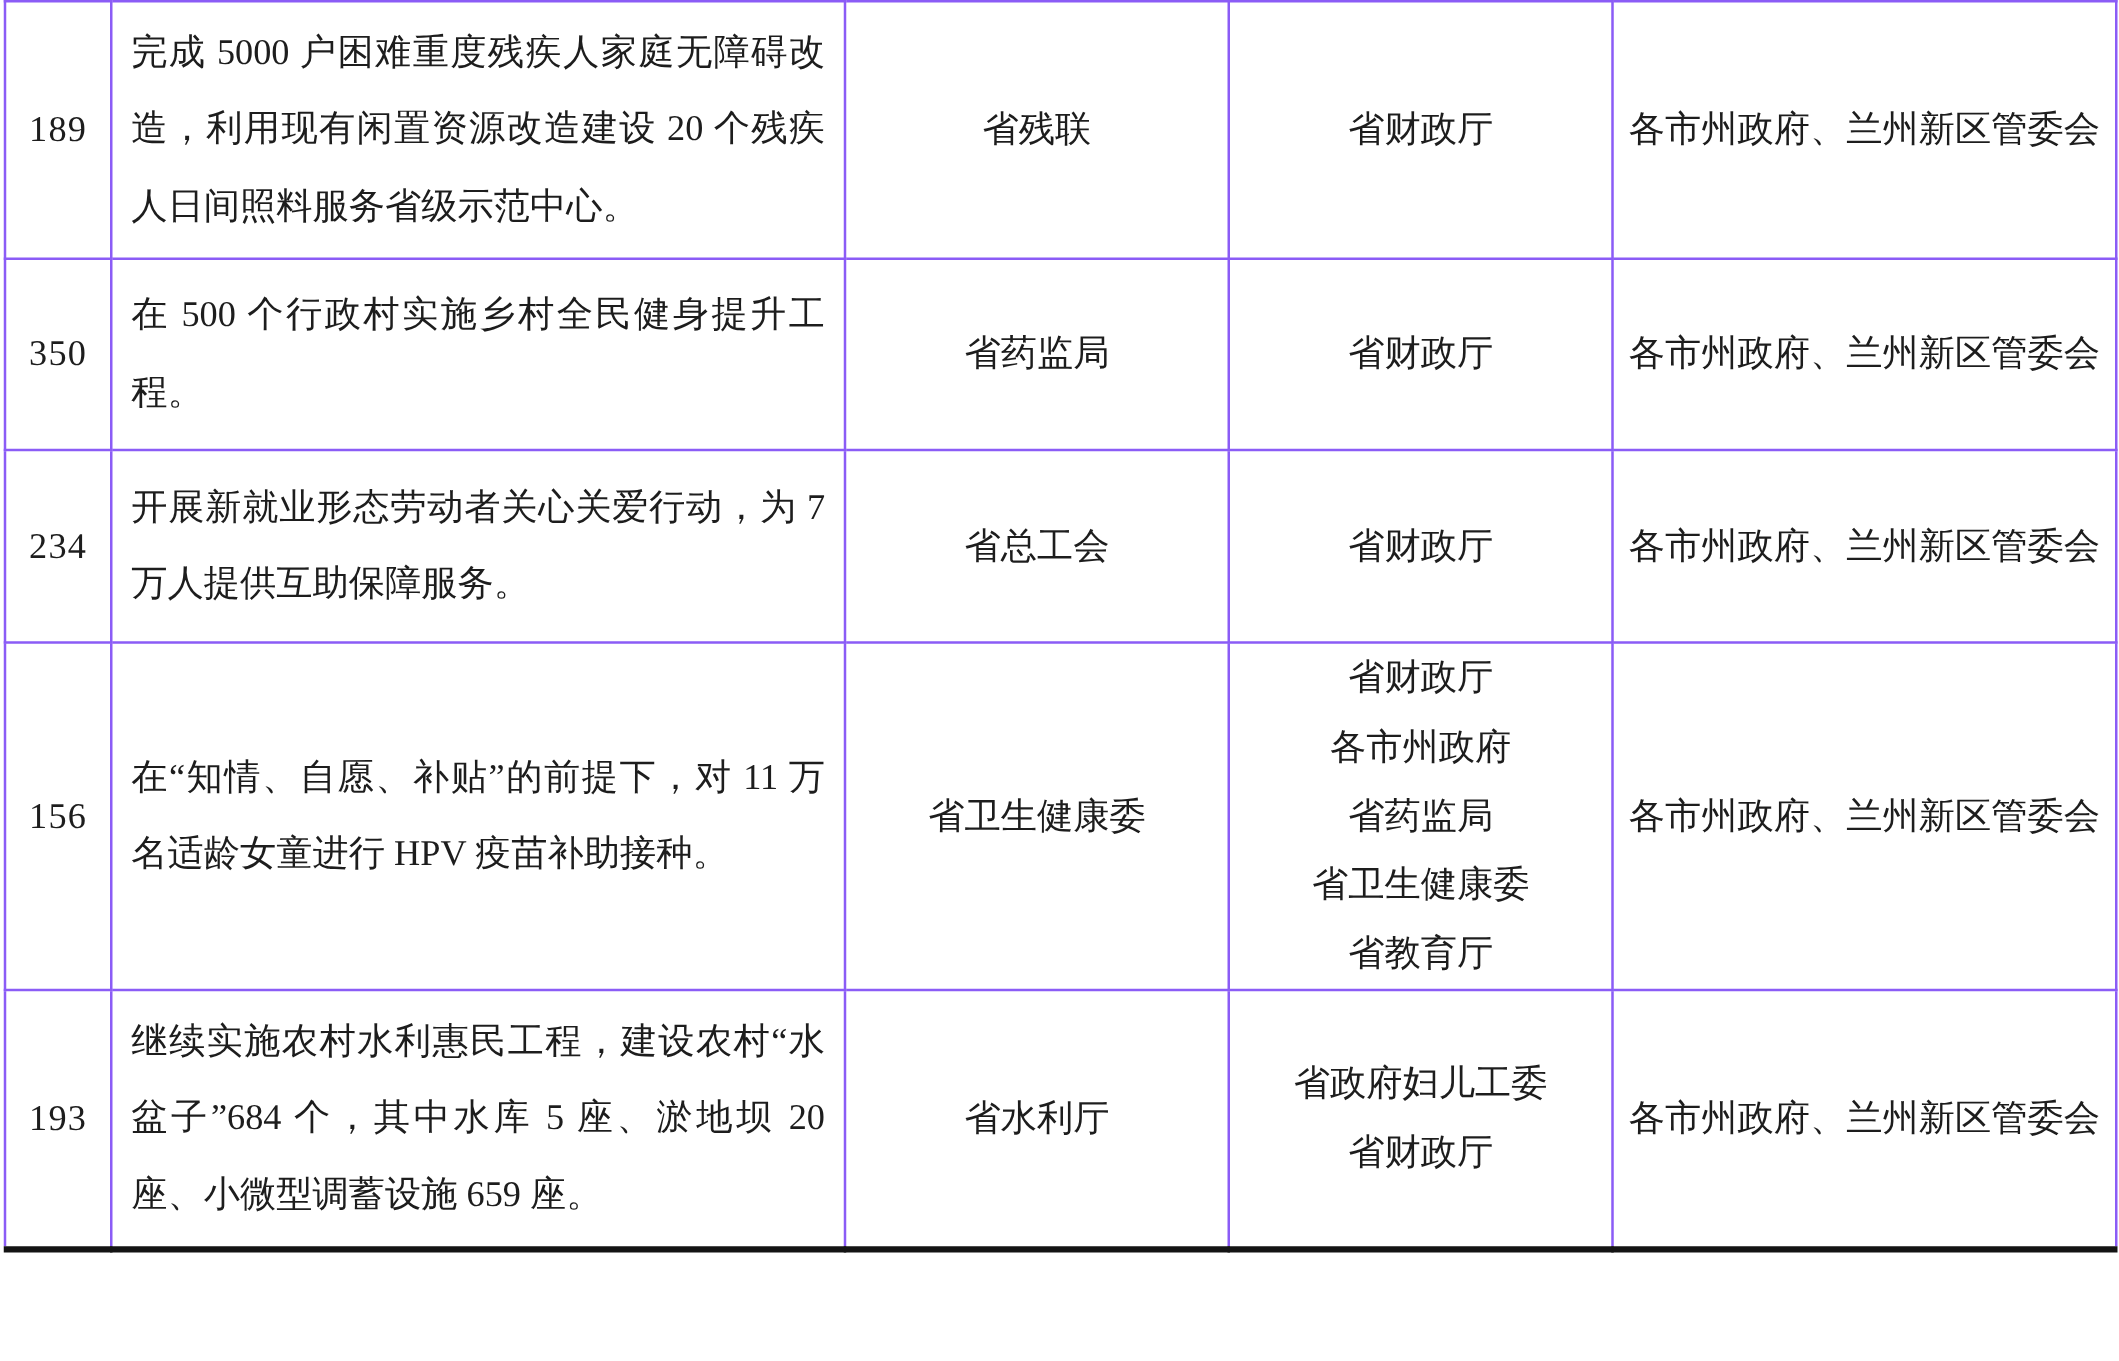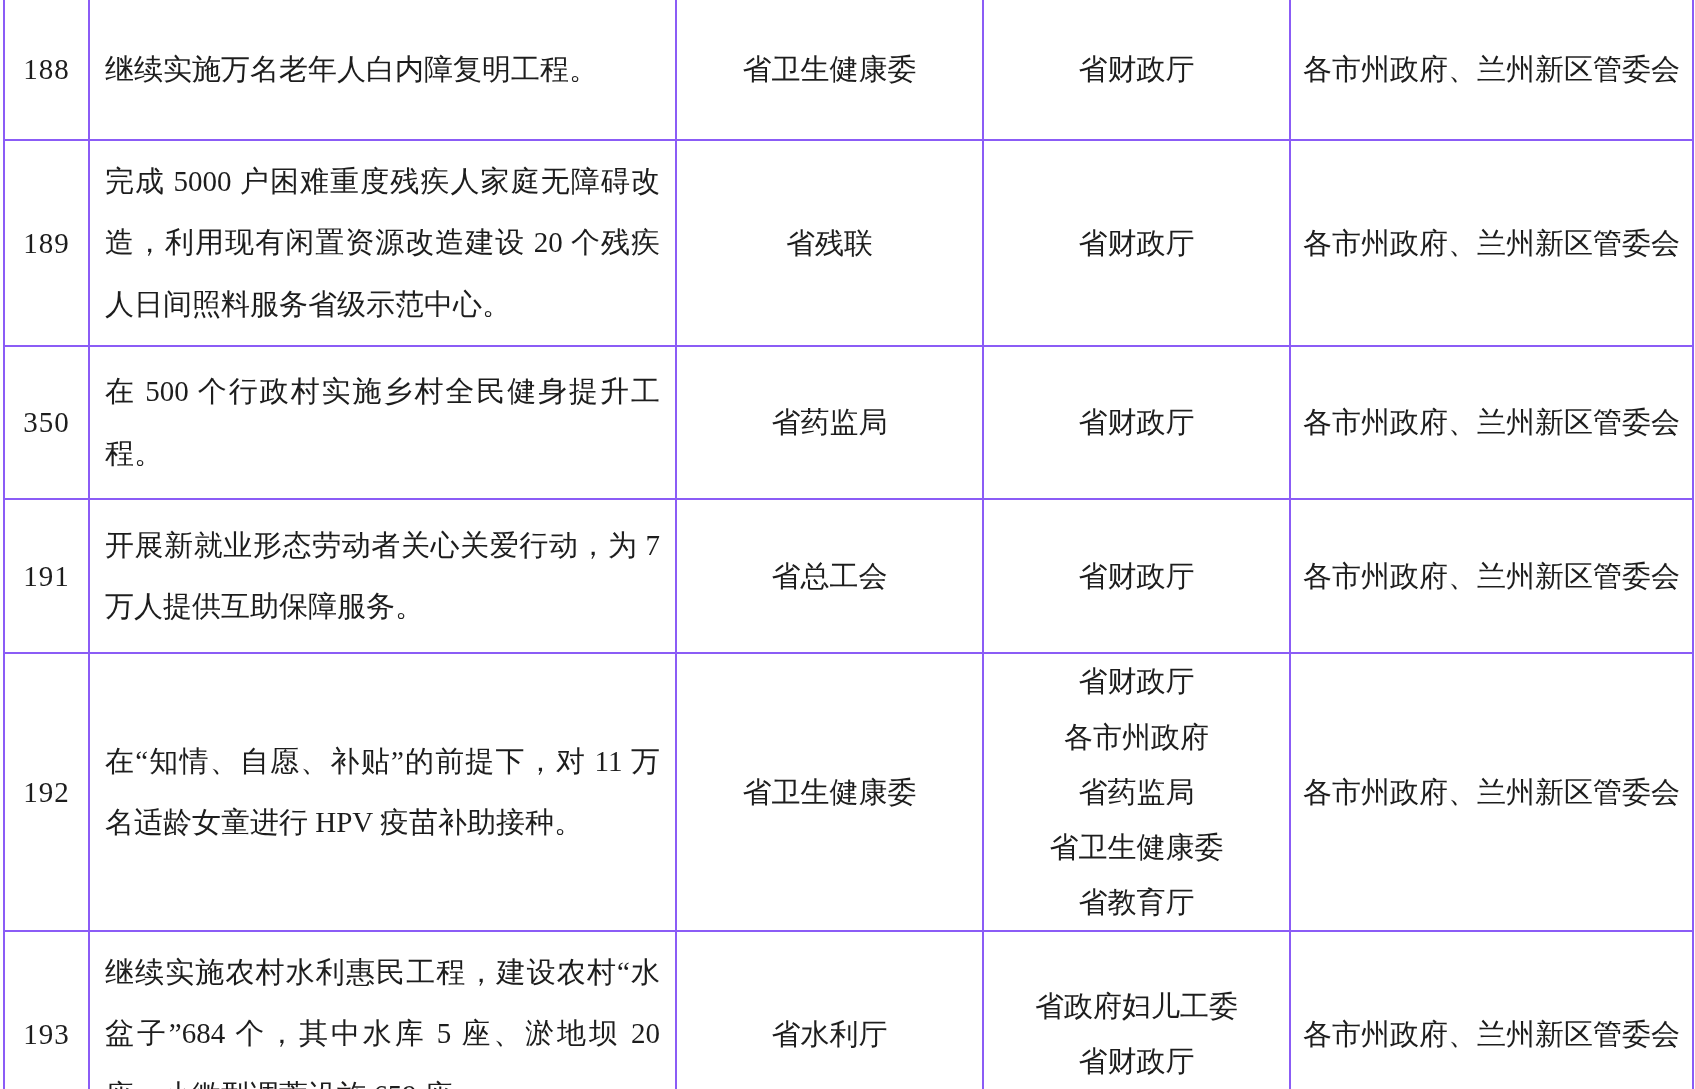--- a/index.html
+++ b/index.html
@@ -66,37 +66,20 @@
 <div class="page">
   <table class="task-table">
     <colgroup>
       <col style="width: 85px;">
       <col style="width: 587px;">
       <col style="width: 307px;">
       <col style="width: 307px;">
       <col style="width: 403px;">
     </colgroup>
     <tbody>
-        <tr class="first-row" style="height: 140px;">
-    <td class="col-num">
-      <span>188</span>
-    </td>
-    <td class="col-task">
-      <div class="task-text">继续实施万名老年人白内障复明工程。</div>
-    </td>
-    <td class="col-lead">
-            <div class="dept-line">省卫生健康委</div>
-          </td>
-    <td class="col-support">
-            <div class="dept-line">省财政厅</div>
-          </td>
-    <td class="col-local">
-      <div class="dept-line">各市州政府、兰州新区管委会</div>
-    </td>
-  </tr>
         <tr style="height: 180px;">
     <td class="col-num">
       <span>189</span>
     </td>
     <td class="col-task">
       <div class="task-text">完成 5000 户困难重度残疾人家庭无障碍改造，利用现有闲置资源改造建设 20 个残疾人日间照料服务省级示范中心。</div>
     </td>
     <td class="col-lead">
             <div class="dept-line">省残联</div>
           </td>
@@ -119,38 +102,38 @@
           </td>
     <td class="col-support">
             <div class="dept-line">省财政厅</div>
           </td>
     <td class="col-local">
       <div class="dept-line">各市州政府、兰州新区管委会</div>
     </td>
   </tr>
         <tr style="height: 154px;">
     <td class="col-num">
-      <span>191</span>
+      <span>234</span>
     </td>
     <td class="col-task">
       <div class="task-text">开展新就业形态劳动者关心关爱行动，为 7 万人提供互助保障服务。</div>
     </td>
     <td class="col-lead">
             <div class="dept-line">省总工会</div>
           </td>
     <td class="col-support">
             <div class="dept-line">省财政厅</div>
           </td>
     <td class="col-local">
       <div class="dept-line">各市州政府、兰州新区管委会</div>
     </td>
   </tr>
         <tr style="height: 276px;">
     <td class="col-num">
-      <span>192</span>
+      <span>156</span>
     </td>
     <td class="col-task">
       <div class="task-text">在“知情、自愿、补贴”的前提下，对 11 万名适龄女童进行 HPV 疫苗补助接种。</div>
     </td>
     <td class="col-lead">
             <div class="dept-line">省卫生健康委</div>
           </td>
     <td class="col-support">
             <div class="dept-line">省财政厅</div>
             <div class="dept-line">各市州政府</div>

